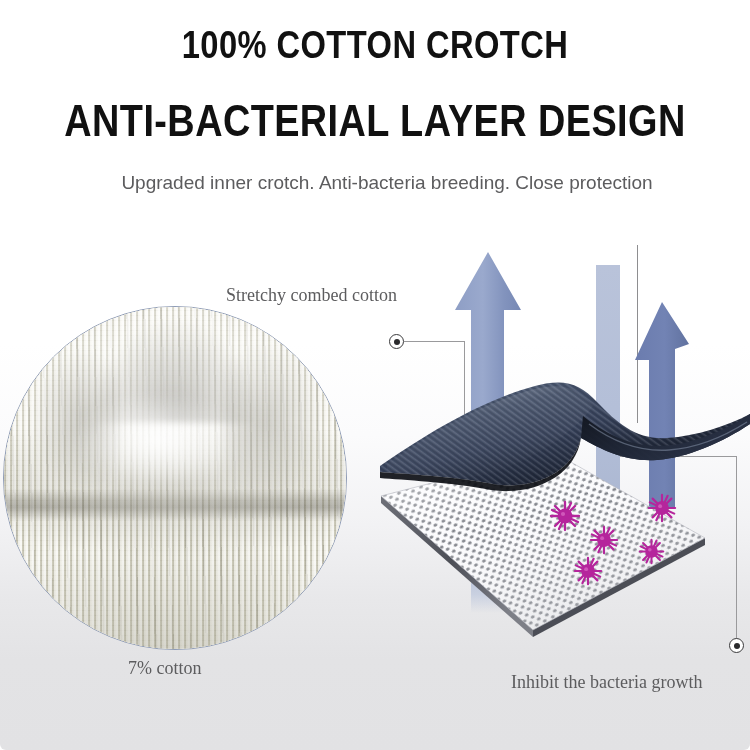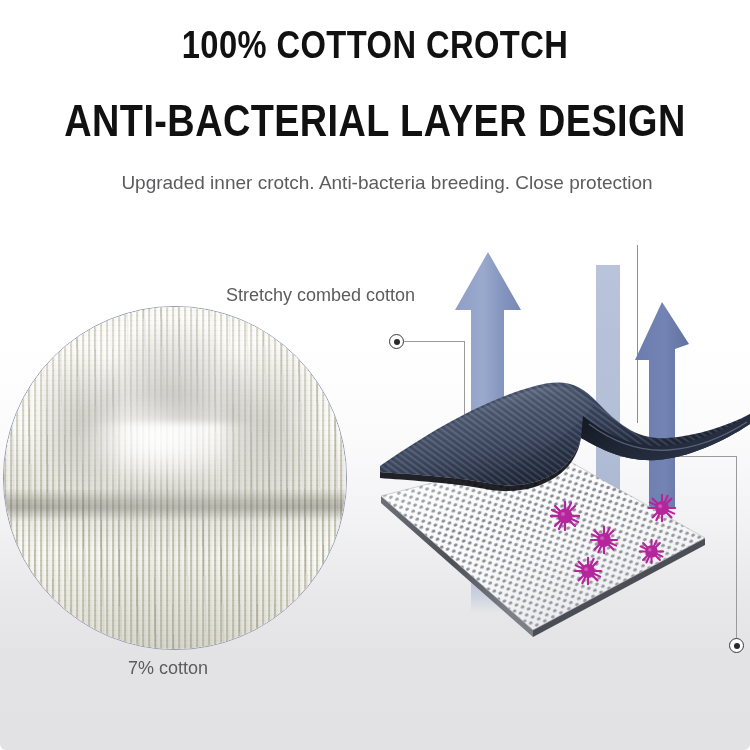--- a/index.html
+++ b/index.html
@@ -160,20 +160,21 @@
       rgba(255,255,255,0.86) 0%, rgba(255,255,255,0.10) 64%, rgba(0,0,0,0) 80%);
     filter: blur(5px);
   }
 
   
   .diagram-label {
     position: absolute;
     color: #5c5c5e;
     font-size: 18px;
     white-space: nowrap;
+    font-family: Liberation Serif, serif;
   }
   #label-stretchy  { left: 226px; top: 285px; }
   #label-cotton    { left: 128px; top: 658px; }
   #label-inhibit   { left: 511px; top: 672px; }
 
   
   .callout-marker {
     position: absolute;
     width: 15px;
     height: 15px;
@@ -326,20 +327,21 @@
       <div id="cotton-photo-fold-b"></div>
       <div id="cotton-photo-fold-c"></div>
       <div id="cotton-photo-highlight"></div>
     </div>
   </div>
 
   <div class="diagram-label" id="label-stretchy">Stretchy combed cotton</div>
 
   <div class="diagram-label" id="label-cotton">7% cotton</div>
 
+  <div class="diagram-label" id="label-inhibit">Inhibit the bacteria growth</div>
 
   <div class="leader leader-h" id="leader-top-h"></div>
   <div class="leader leader-v" id="leader-top-v"></div>
   <div class="leader leader-h" id="leader-bot-h"></div>
   <div class="leader leader-v" id="leader-bot-v"></div>
   <div id="accent-line"></div>
 
   <svg class="arrow" id="arrow-1" viewBox="0 0 66 245">
     <defs>
       <linearGradient id="g-a1" x1="0" y1="0" x2="1" y2="0">

